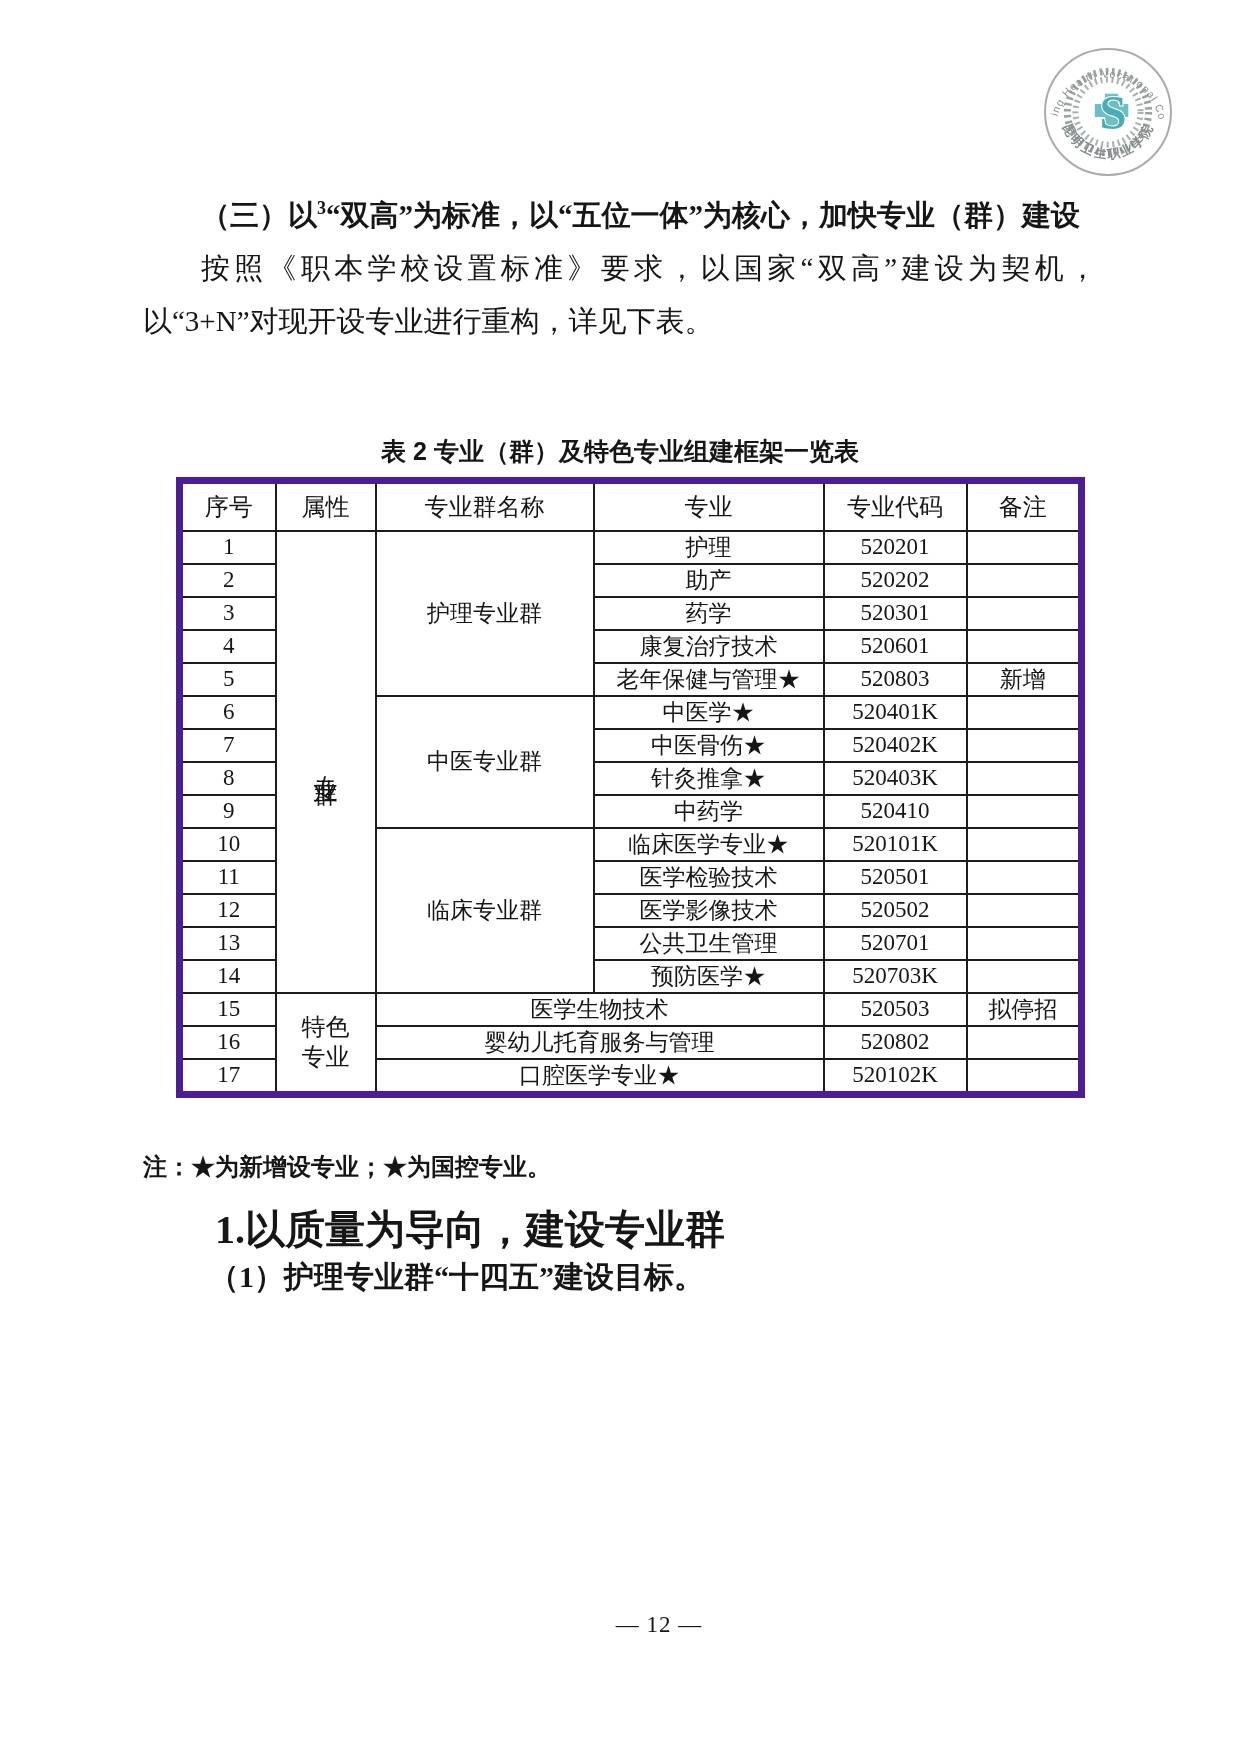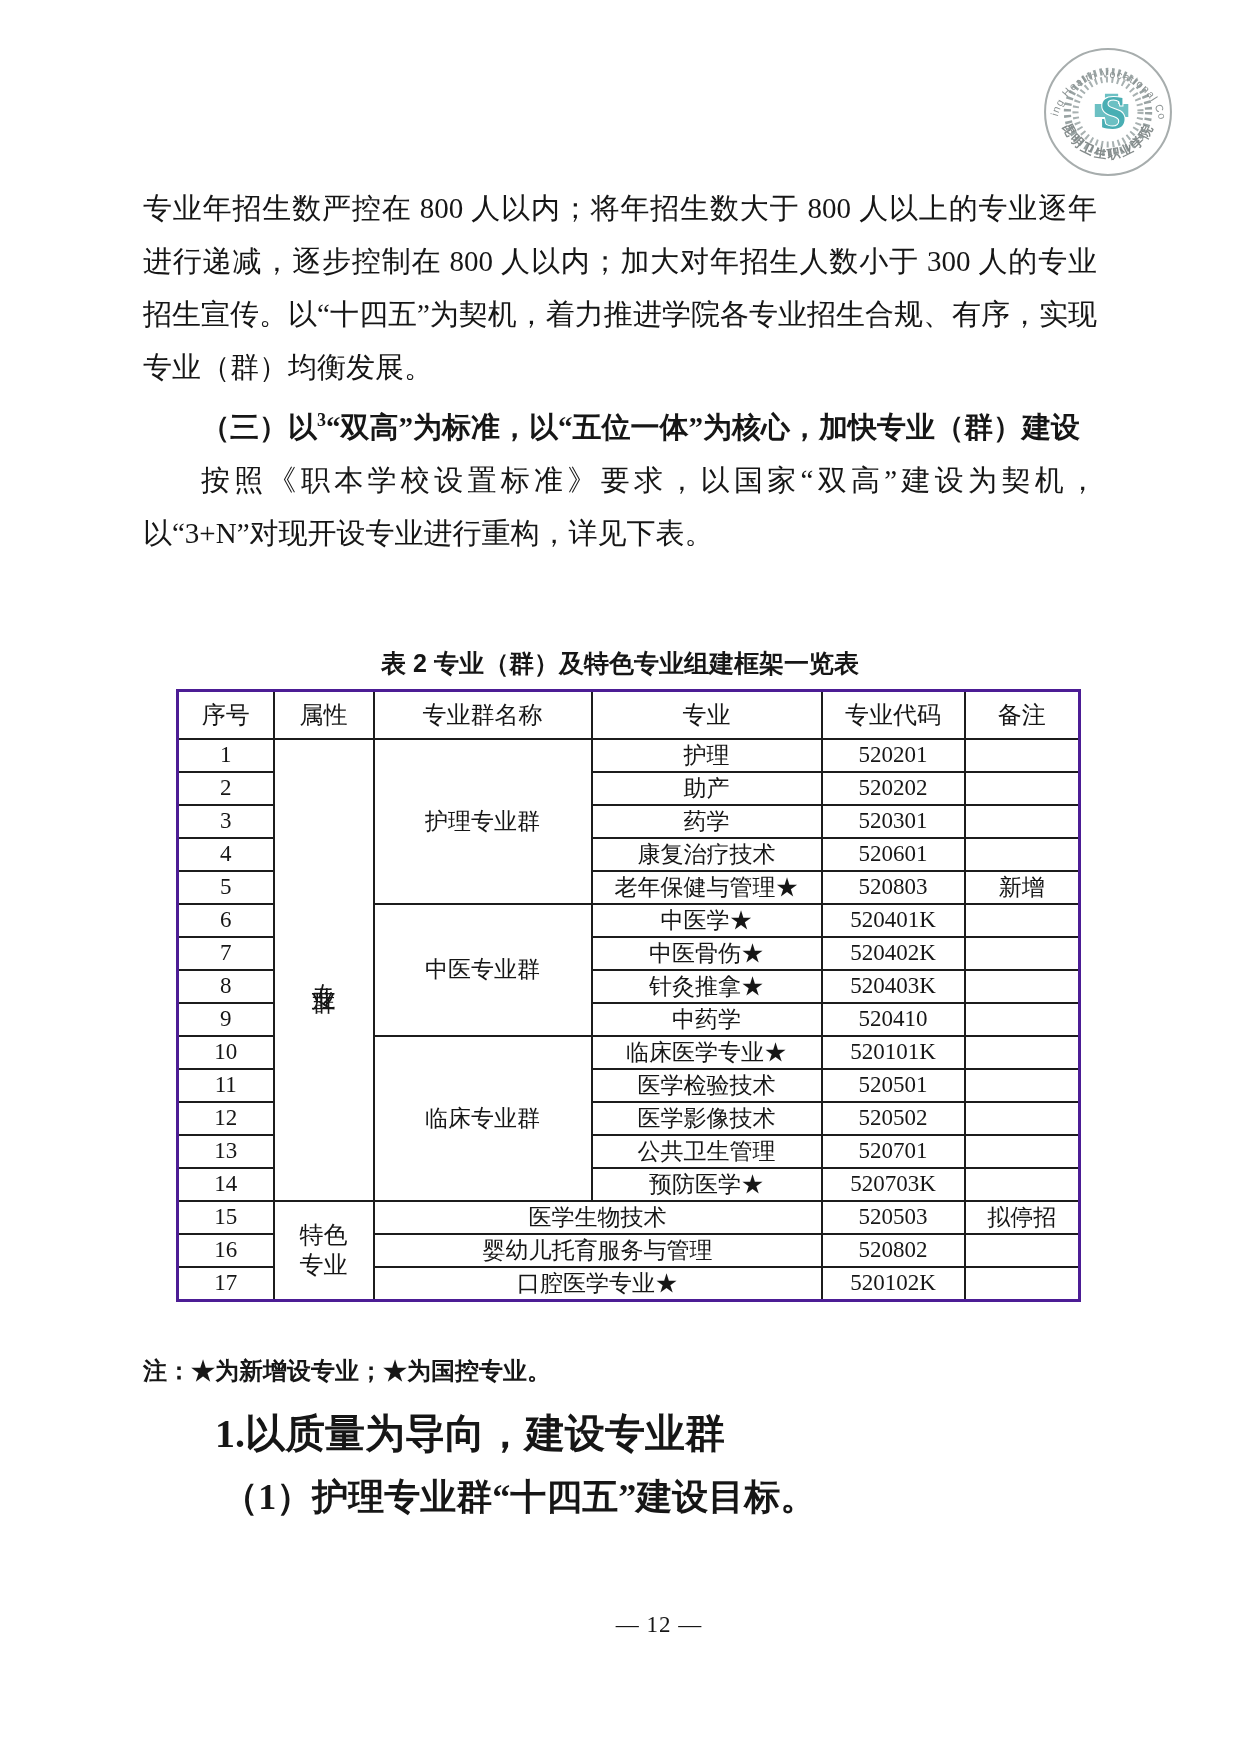--- a/index.html
+++ b/index.html
@@ -40,21 +40,21 @@
     table-layout:fixed;
     font-size:23px;
   }
   table.frame th, table.frame td{
     border:2px solid #1c1c1c;
     padding:0 4px;
     text-align:center;
     font-weight:normal;
     overflow:hidden;
   }
-  table.frame{border:3px solid #4c1d95;}
+  table.frame{border:7px solid #4c1d95;}
   table.frame th{height:46px;font-size:24px;}
   table.frame td{height:30px;}
   td.c-major{text-align:left;padding-left:14px;}
   .attr-vertical{
     writing-mode:vertical-rl;
     text-orientation:upright;
     letter-spacing:4px;
     margin:0 auto;
     font-size:24px;
   }
@@ -64,22 +64,22 @@
     margin-top:52px;
     font-family:"Liberation Sans", sans-serif;
     font-size:24px;font-weight:bold;line-height:34px;
   }
   .h-quality{
     margin-top:26px;
     font-size:40px;font-weight:bold;line-height:40px;
     text-indent:1.8em;
   }
   .h-nursing{
-    margin-top:22px;
-    font-size:36px;font-weight:bold;line-height:42px;
+    margin-top:6px;
+    font-size:30px;font-weight:bold;line-height:42px;
     text-indent:2.2em;
   }
   
   .footnote{position:absolute;left:143px;top:1484px;width:954px;}
   .footnote-rule{width:330px;height:0;border-top:2px solid #4a4a4a;margin-bottom:10px;}
   .footnote-text{
     font-size:20.5px;line-height:55px;
     text-align:justify;margin:0;text-indent:2em;
   }
   .footnote-text sup{font-size:13px;}
@@ -110,21 +110,20 @@
         <textPath href="#arcTop" startOffset="50%" text-anchor="middle">Kunming Health Vocational College</textPath>
       </text>
       <text font-size="12.5" font-weight="bold" fill="#848b8b" letter-spacing="2" font-family="Liberation Serif, serif">
         <textPath href="#arcBottom" startOffset="50%" text-anchor="middle">昆明卫生职业学院</textPath>
       </text>
     </svg>
   </div>
 
   <div class="content">
 
-    <p class="body-text">专业年招生数严控在 800 人以内；将年招生数大于 800 人以上的专业逐年进行递减，逐步控制在 800 人以内；加大对年招生人数小于 300 人的专业招生宣传。以“十四五”为契机，着力推进学院各专业招生合规、有序，实现专业（群）均衡发展。</p>
 
     <p class="h3-heading"><span>（三）以</span><sup>3</sup><span>“双高”为标准，以“五位一体”为核心，加快专业（群）建设</span></p>
 
     <p class="body-text indent2">按照《职本学校设置标准》要求，以国家“双高”建设为契机，以“3+N”对现开设专业进行重构，详见下表。</p>
 
     <div class="tbl-caption">表 2 专业（群）及特色专业组建框架一览表</div>
 
     <table class="frame">
       <colgroup>
         <col style="width:96px">

